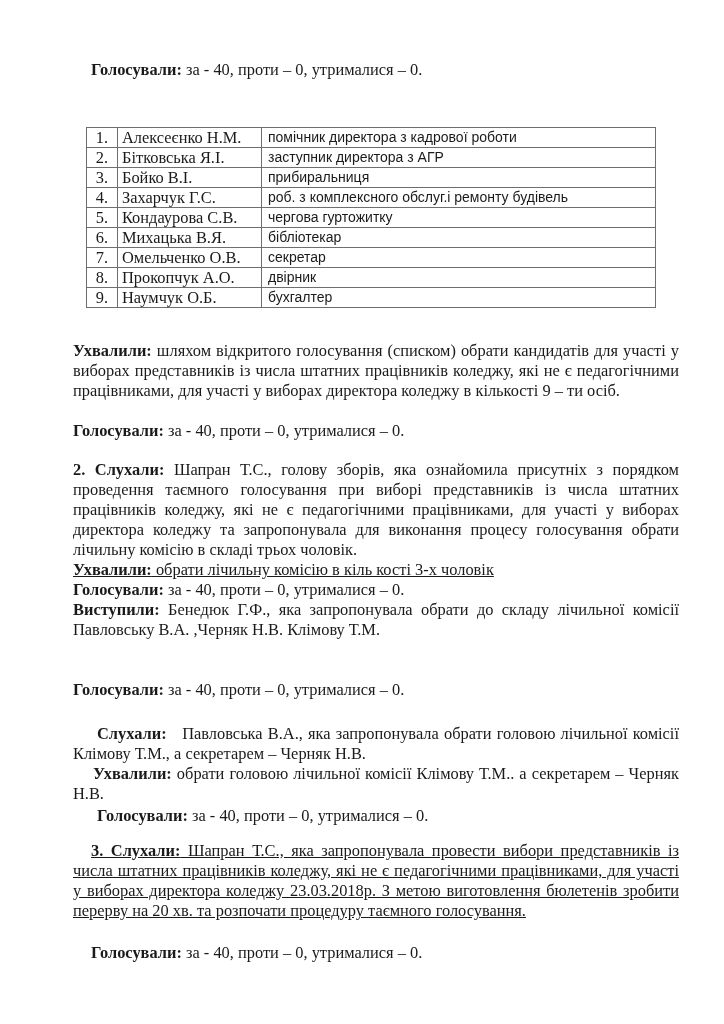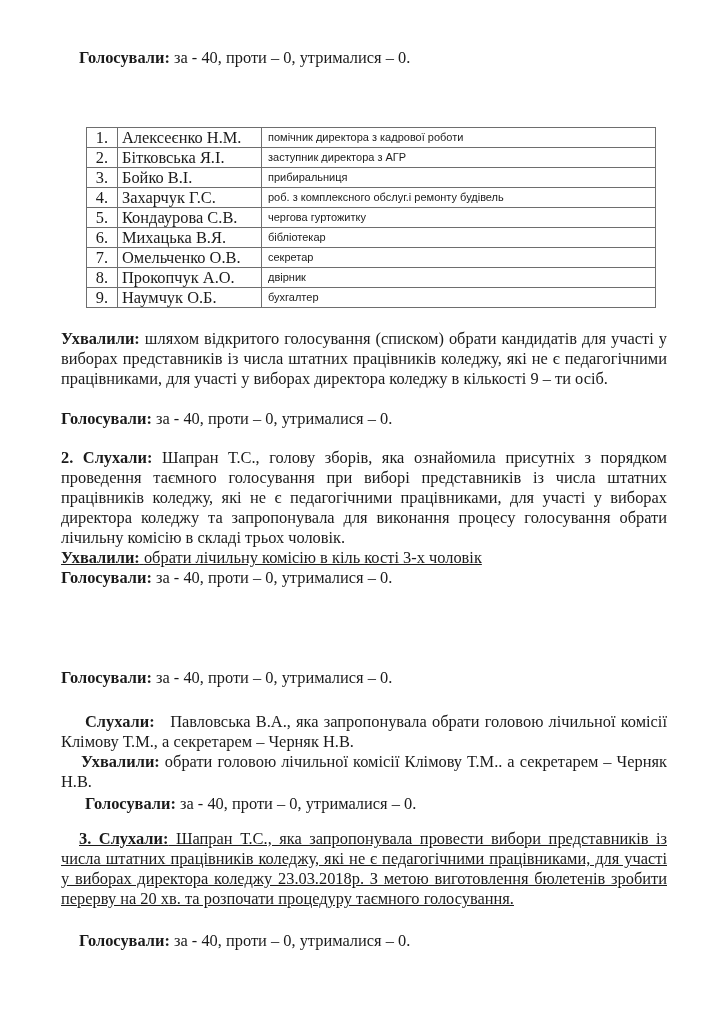--- a/index.html
+++ b/index.html
@@ -2,37 +2,37 @@
 <html><head>
 <meta charset="utf-8">
 <style>
   html, body { margin: 0; padding: 0; background: #ffffff; }
   body {
     width: 724px; height: 1024px; position: relative; overflow: hidden;
     font-family: "Liberation Serif", serif; color: #1a1a1a;
     font-size: 16.4px; line-height: 20px;
   }
   .page { position: absolute; left: 0; top: 0; width: 724px; height: 1024px; }
-  .p { position: absolute; left: 61px; width: 606px; text-align: justify; margin: 0; }
+  .p { position: absolute; left: 61px; width: 606px; text-align: justify; margin: 12px; }
   .p.last { text-align-last: left; }
   b { font-weight: bold; }
   .ind1 { text-indent: 18px; }
   .ind2 { text-indent: 20px; }
   .ind3 { text-indent: 24px; }
   table.cand {
     position: absolute; left: 86px; top: 127px; width: 570px;
     border-collapse: collapse; font-size: 16.4px;
   }
   table.cand td {
     border: 1px solid #6e6e6e; height: 19px; padding: 0 0 0 4px;
     line-height: 19px; vertical-align: middle; white-space: nowrap;
   }
   table.cand td.n { width: 30px; text-align: center; padding: 0; }
   table.cand td.nm { width: 139px; margin-top: 13px; }
-  table.cand td.pos { font-family: "Liberation Sans", sans-serif; font-size: 11px; padding-left: 6px; letter-spacing: 0; }
+  table.cand td.pos { font-family: "Liberation Sans", sans-serif; font-size: 14px; padding-left: 6px; letter-spacing: 0; }
 </style>
 </head>
 <body>
 
 <div class="page">
 
   <p class="p ind1" style="top:48px;"><b>Голосували:</b> <span>за - 40,  проти – 0, утрималися – 0.</span></p>
 
 
   <table class="cand">
@@ -88,20 +88,21 @@
   <p class="p last" style="top:329px;"><b>Ухвалили:</b> <span>шляхом відкритого голосування (списком) обрати кандидатів для участі у виборах представників із числа штатних працівників коледжу, які не є педагогічними працівниками, для участі у виборах директора коледжу в кількості 9 – ти осіб.</span></p>
 
   <p class="p" style="top:409px;"><b>Голосували:</b> <span>за - 40, проти – 0, утрималися – 0.</span></p>
 
   <p class="p last" style="top:448px;"><b>2. Слухали:</b> <span>Шапран Т.С., голову зборів, яка ознайомила присутніх з порядком проведення таємного голосування при виборі представників із числа штатних працівників коледжу, які не є педагогічними працівниками, для участі у виборах директора коледжу та запропонувала для виконання процесу голосування обрати лічильну комісію в складі трьох чоловік.</span></p>
 
   <p class="p" style="top:548px;text-decoration:underline;"><b>Ухвалили:</b> <span>обрати лічильну комісію в кіль кості 3-х чоловік</span></p>
 
   <p class="p" style="top:568px;"><b>Голосували:</b> <span>за - 40, проти – 0, утрималися – 0.</span></p>
 
+  <p class="p last" style="top:588px;"><b>Виступили:</b> <span>Бенедюк Г.Ф., яка запропонувала обрати до складу лічильної комісії Павловську В.А. ,Черняк Н.В. Клімову Т.М.</span></p>
 
 
   <p class="p" style="top:668px;"><b>Голосували:</b> <span>за - 40, проти – 0, утрималися – 0.</span></p>
 
   <p class="p last ind3" style="top:712px;"><b>Слухали:</b>&nbsp;&nbsp; <span>Павловська В.А., яка запропонувала обрати головою лічильної комісії Клімову Т.М., а секретарем – Черняк Н.В.</span></p>
 
   <p class="p last ind2" style="top:752px;"><b>Ухвалили:</b> <span>обрати головою лічильної комісії Клімову Т.М.. а секретарем – Черняк Н.В.</span></p>
 
   <p class="p ind3" style="top:794px;"><b>Голосували:</b> <span>за - 40, проти – 0, утрималися – 0.</span></p>
 

